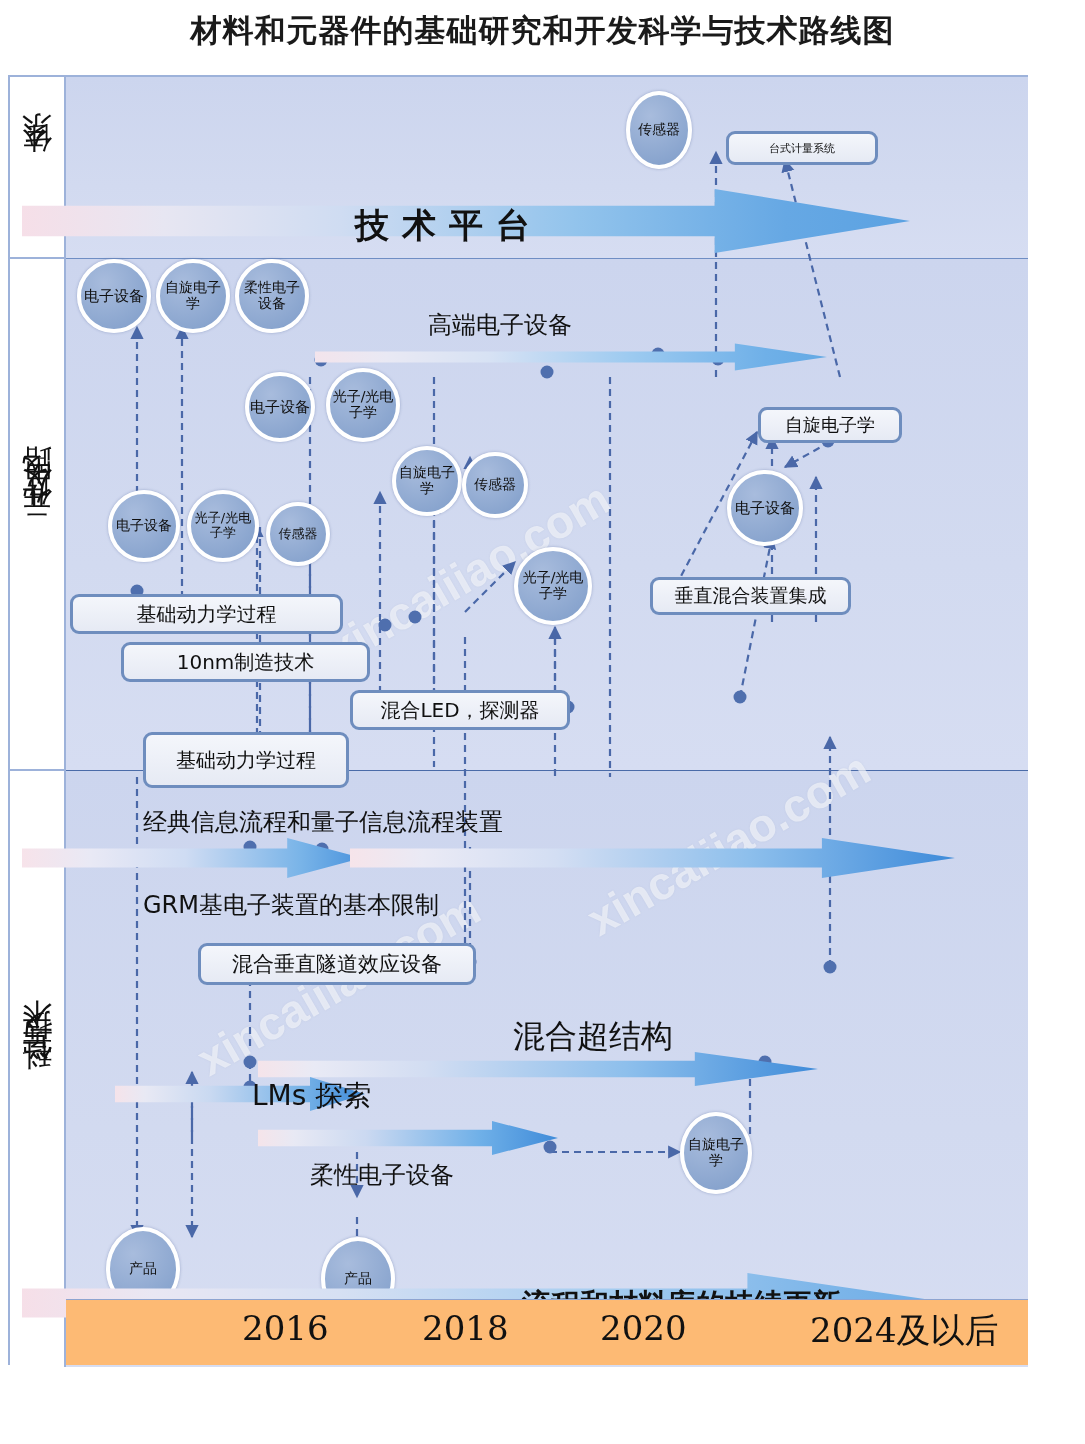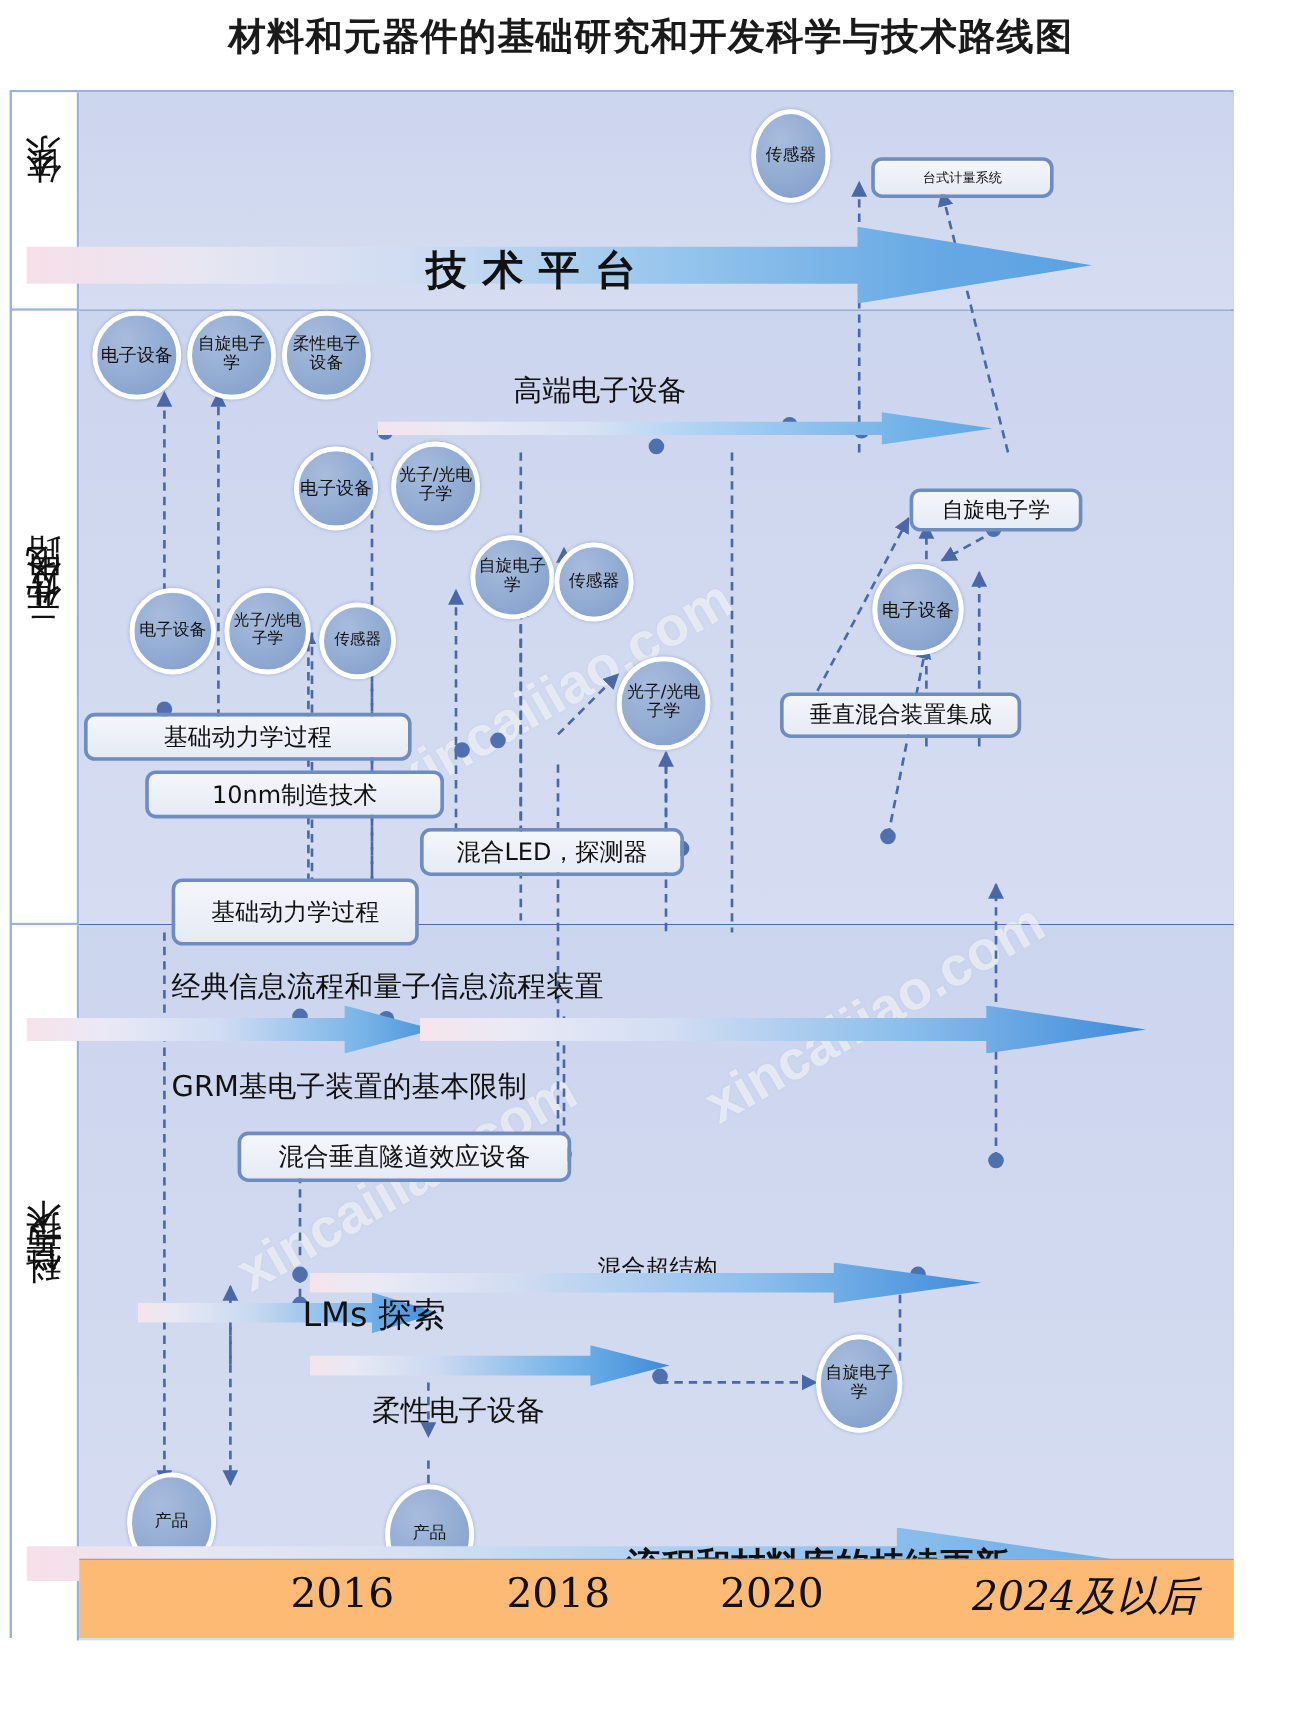--- a/index.html
+++ b/index.html
@@ -247,21 +247,21 @@
 
   <div class="arrow" style="left:12px;top:761px;width:340px;height:40px;
               background:linear-gradient(90deg,#f7e3ea 0%,#e9e9f5 20%,#cfdcf3 48%,#79b4e8 82%,#4a93dd 100%);"></div>
   <div class="arrow" style="left:340px;top:761px;width:605px;height:40px;
               background:linear-gradient(90deg,#f6e4ea 0%,#eaeaf5 12%,#d3def3 34%,#8dbfec 66%,#4c94dd 94%,#3f8bd9 100%);"></div>
 
   <div class="arrow-label" style="left:133px;top:812px;font-size:24px;">GRM基电子装置的基本限制</div>
 
   <div class="boxlbl" style="left:188px;top:866px;width:278px;height:42px;font-size:21px;">混合垂直隧道效应设备</div>
 
-  <div class="arrow-label" style="left:488px;top:938px;font-size:20px;margin-top:28px;">混合超结构</div>
+  <div class="arrow-label" style="left:503px;top:938px;font-size:32px;">混合超结构</div>
   <div class="arrow" style="left:248px;top:975px;width:560px;height:34px;
               background:linear-gradient(90deg,#f5e4ea 0%,#e9eaf5 10%,#d2ddf2 30%,#8dbfec 66%,#4d95dd 94%,#3f8bd9 100%);"></div>
 
   <div class="arrow" style="left:105px;top:1000px;width:250px;height:34px;
               background:linear-gradient(90deg,#f5e3ea 0%,#e8e9f4 12%,#c9d9f1 38%,#79b4e8 74%,#3f8bd9 100%);"></div>
   <div class="arrow-label" style="left:242px;top:1000px;font-size:28px;">LMs 探索</div>
 
   <div class="arrow" style="left:248px;top:1044px;width:300px;height:34px;
               background:linear-gradient(90deg,#f5e4ea 0%,#e8e9f4 12%,#cbd9f1 36%,#6fb0e8 74%,#3f8bd9 100%);"></div>
   <div class="arrow-label" style="left:300px;top:1082px;font-size:24px;">柔性电子设备</div>
@@ -272,16 +272,16 @@
   <div class="node" style="left:311px;top:1160px;width:74px;height:84px;font-size:14px;">产品</div>
 
   <div class="arrow" style="left:12px;top:1196px;width:930px;height:60px;
               background:linear-gradient(90deg,#f6dfe8 0%,#e9e7f3 14%,#d6e0f3 34%,#a6cdf0 62%,#7eb6e9 86%,#6aabe5 100%);"></div>
   <div class="arrow-label" style="left:512px;top:1208px;font-size:29px;font-weight:700;">流程和材料库的持续更新</div>
 
   <div id="axis-strip">
     <div class="year" style="left:176px;">2016</div>
     <div class="year" style="left:356px;">2018</div>
     <div class="year" style="left:534px;">2020</div>
-    <div class="year" style="left:744px;font-style:italic;">2024及以后</div>
+    <div class="year" style="left:744px;">2024及以后</div>
   </div>
 
 </div>
 
 </body></html>

